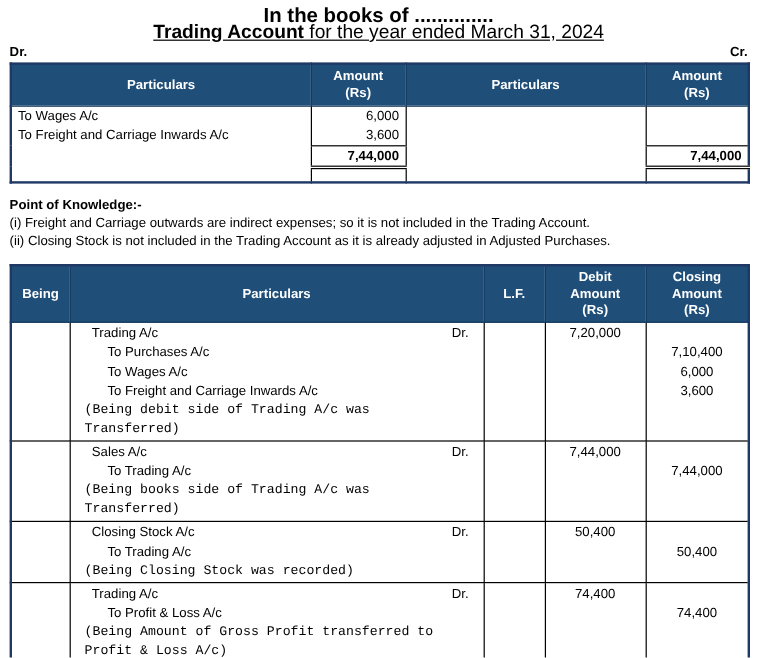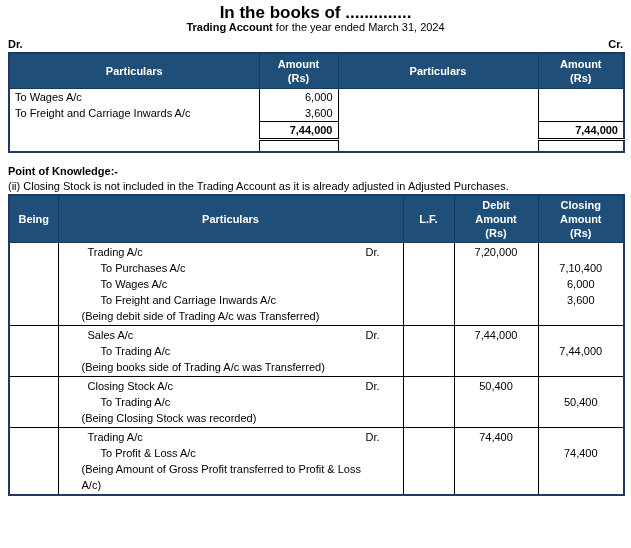--- a/index.html
+++ b/index.html
@@ -6,21 +6,21 @@
   html, body { background: #ffffff; }
   body {
     width: 631px; height: 548px;
     font-family: "Liberation Sans", sans-serif;
     font-size: 11px; color: #000;
     overflow: hidden;
   }
   .page { padding: 5px 8px 0 8px; width: 631px; }
 
   .title1 { text-align: center; font-weight: bold; font-size: 17px; line-height: 15px; }
-  .title2 { text-align: center; font-size: 11px; line-height: 15px; margin-bottom: 2px; }
+  .title2 { text-align: center; font-size: 16px; line-height: 15px; margin-bottom: 2px; text-decoration: underline; }
   .title2 .b { font-weight: bold; }
   .drcr { display: flex; justify-content: space-between; font-weight: bold; line-height: 14px; margin-bottom: 1px; }
 
   table { border-collapse: collapse; table-layout: fixed; width: 615px; }
   .t1, .t2 { border: 2px solid #1F3864; }
 
   th {
     background: #1F4E79; color: #fff; font-weight: bold;
     text-align: center; vertical-align: middle;
     border: 1px solid #163A5F; font-size: 11px; padding: 2px 1px;
@@ -29,32 +29,32 @@
 
   
   .t1 td { vertical-align: top; line-height: 16px; height: 16px; font-size: 11px; }
   .t1 td.lbl { padding: 0 5px; text-align: left; }
   .t1 td.amt { border-left: 1px solid #000; border-right: 1px solid #000; text-align: right; padding: 0 5px; }
   .t1 tr.total-row td { font-weight: bold; height: 17px; }
   .t1 tr.total-row td.amt { border-top: 1px solid #000; border-bottom: 3px double #000; }
   .t1 tr.spacer-row td { height: 13px; }
 
   
-  .notes { margin-top: 11px; }
+  .notes { margin-top: 11px; margin-bottom: 11px; }
   .notes .nh { font-weight: bold; line-height: 15px; }
   .notes .ni { line-height: 15px; }
 
   
   .t2 th { padding: 2px 1px; }
-  .t2 td { border: 1px solid #000; vertical-align: top; padding: 1px 15px; }
+  .t2 td { border: 1px solid #000; vertical-align: top; padding: 1px 4px; }
   .t2 .ln { display: flex; min-height: 16px; line-height: 16px; padding-right: 8px; }
   .t2 .ln .txt { white-space: nowrap; }
   .t2 .ln.account { padding-left: 14px; }
   .t2 .ln.to { padding-left: 27px; }
-  .t2 .ln.narration { padding-left: 8px; }
+  .t2 .ln.narration { padding-left: 8px; font-family: Liberation Mono, monospace; }
   .t2 .ln.narration .txt { white-space: normal; }
   .t2 .drx { margin-left: auto; padding-left: 6px; }
   .t2 .amtln { height: 16px; line-height: 16px; text-align: center; padding: 0 5px; white-space: nowrap; }
 </style>
 </head>
 <body>
 
 <div class="page">
 
   <div class="title1">In the books of ..............</div>
@@ -109,20 +109,21 @@
           <td class="lbl"></td>
           <td class="amt"></td>
           <td class="lbl"></td>
           <td class="amt"></td>
         </tr>
       </tbody>
   </table>
 
   <div class="notes">
     <div class="nh">Point of Knowledge:-</div>
+    <div class="ni">(i) Freight and Carriage outwards are indirect expenses; so it is not included in the Trading Account.</div>
     <div class="ni">(ii) Closing Stock is not included in the Trading Account as it is already adjusted in Adjusted Purchases.</div>
   </div>
 
   <table class="t2">
     <colgroup>
       <col style="width:49px">
         <col style="width:345px">
         <col style="width:51px">
         <col style="width:84px">
         <col style="width:86px">

